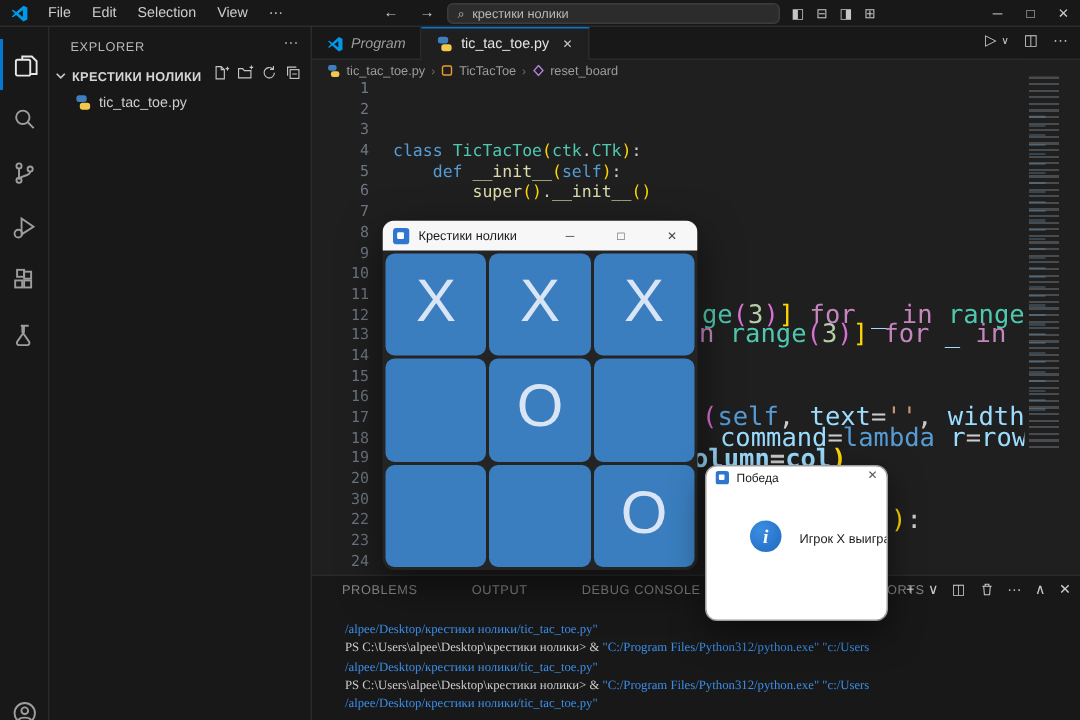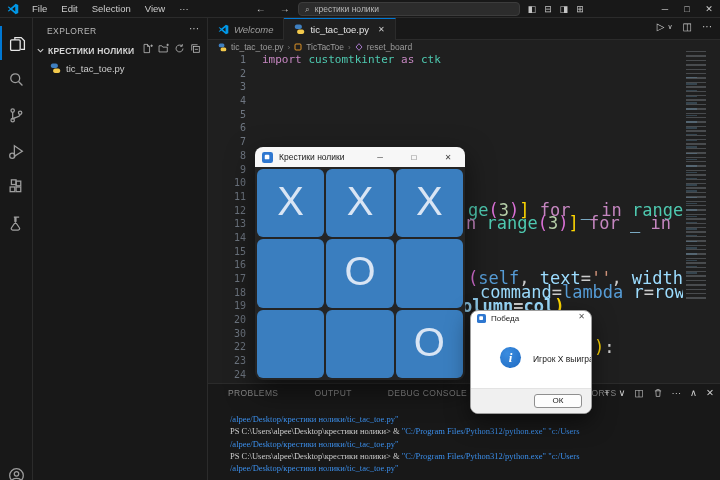--- a/index.html
+++ b/index.html
@@ -240,21 +240,21 @@
       </span>
       <span>tic_tac_toe.py</span>
     </div>
   </div>
 
   <div id="tabbar" class="abs">
     <div class="tab welcome">
       <svg width="11" height="11" viewBox="0 0 16 16">
           <path fill="#0098e8" d="M11.5 1 5 6.7 2.3 4.6 1 5.2 3.9 8 1 10.8l1.3.6L5 9.3l6.5 5.7 3.5-1.6V2.6L11.5 1zM11 4.8v6.4L7 8l4-3.2z"></path>
         </svg>
-      <span class="label">Welcome</span>
+      <span class="label">Program</span>
     </div>
     <div class="tab active">
       <svg width="11" height="11" viewBox="0 0 12 12">
           <rect x="1" y="0.5" width="7.5" height="5" rx="2" fill="#3f7fbf"></rect>
           <rect x="3.5" y="6" width="7.5" height="5" rx="2" fill="#f2c94c"></rect>
         </svg>
       <span class="label">tic_tac_toe.py</span>
       <span class="close">✕</span>
     </div>
   </div>
@@ -278,26 +278,26 @@
     <span>TicTacToe</span>
     <span class="sep">›</span>
     <svg width="8" height="8" viewBox="0 0 12 12">
         <path d="M6 1l4.5 5L6 11 1.5 6z" fill="none" stroke="#b180d7" stroke-width="1.4"></path>
       </svg>
     <span>reset_board</span>
   </div>
 
   <div id="code-area" class="abs">
     <div>
-        <div class="code-line"><span class="ln">1</span><span class="lt"><span class="tk-k">import</span><span class="tk-p"> </span><span class="tk-c">customtkinter</span><span class="tk-p"> </span><span class="tk-k">as</span><span class="tk-p"> </span><span class="tk-c">ctk</span></span></div>
+        <div class="code-line"><span class="ln">1</span></div>
         <div class="code-line"><span class="ln">2</span></div>
         <div class="code-line"><span class="ln">3</span><span class="lt"></span></div>
-        <div class="code-line"><span class="ln">4</span></div>
-        <div class="code-line"><span class="ln">5</span></div>
-        <div class="code-line"><span class="ln">6</span></div>
+        <div class="code-line"><span class="ln">4</span><span class="lt"><span class="tk-k2">class</span><span class="tk-p"> </span><span class="tk-c">TicTacToe</span><span class="tk-b1">(</span><span class="tk-c">ctk</span><span class="tk-p">.</span><span class="tk-c">CTk</span><span class="tk-b1">)</span><span class="tk-p">:</span></span></div>
+        <div class="code-line"><span class="ln">5</span><span class="lt"><span class="tk-p">    </span><span class="tk-k2">def</span><span class="tk-p"> </span><span class="tk-f">__init__</span><span class="tk-b1">(</span><span class="tk-k2">self</span><span class="tk-b1">)</span><span class="tk-p">:</span></span></div>
+        <div class="code-line"><span class="ln">6</span><span class="lt"><span class="tk-p">        </span><span class="tk-f">super</span><span class="tk-b1">()</span><span class="tk-p">.</span><span class="tk-f">__init__</span><span class="tk-b1">()</span></span></div>
         <div class="code-line"><span class="ln">7</span><span class="lt"></span></div>
         <div class="code-line"><span class="ln">8</span><span class="lt"></span></div>
         <div class="code-line"><span class="ln">9</span><span class="lt"></span></div>
         <div class="code-line"><span class="ln">10</span><span class="lt"></span></div>
         <div class="code-line"><span class="ln">11</span><span class="lt"></span></div>
         <div class="code-line"><span class="ln">12</span><span class="lt"></span></div>
         <div class="code-line"><span class="ln">13</span><span class="lt"></span></div>
         <div class="code-line"><span class="ln">14</span><span class="lt"></span></div>
         <div class="code-line"><span class="ln">15</span><span class="lt"></span></div>
         <div class="code-line"><span class="ln">16</span><span class="lt"></span></div>
@@ -379,18 +379,15 @@
           <rect width="12" height="12" rx="2.5" fill="#2e77d0"></rect>
           <rect x="3" y="3" width="5" height="5" rx="1" fill="#ffffff"></rect>
         </svg>
       <span class="title">Победа</span>
       <span class="close">✕</span>
     </div>
     <div id="dialog-body">
       <div id="info-icon">i</div>
       <div id="dialog-msg">Игрок X выиграл!</div>
     </div>
-    <div id="dialog-footer">
-      <div id="ok-btn">ОК</div>
-    </div>
   </div>
 
 </div>
 
 </body></html>

